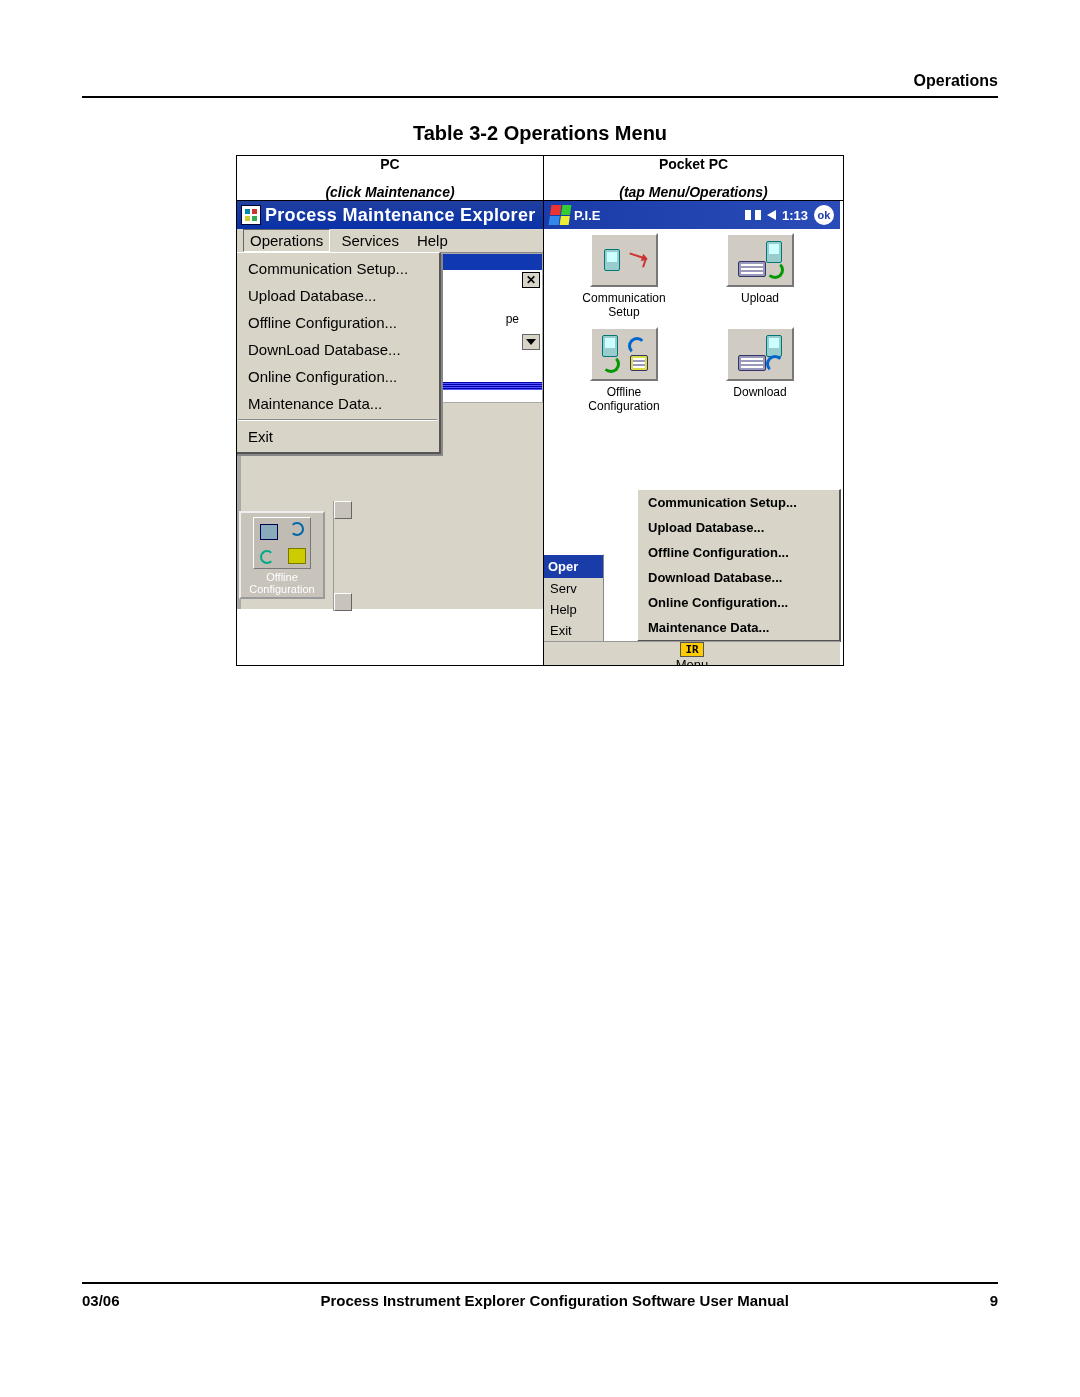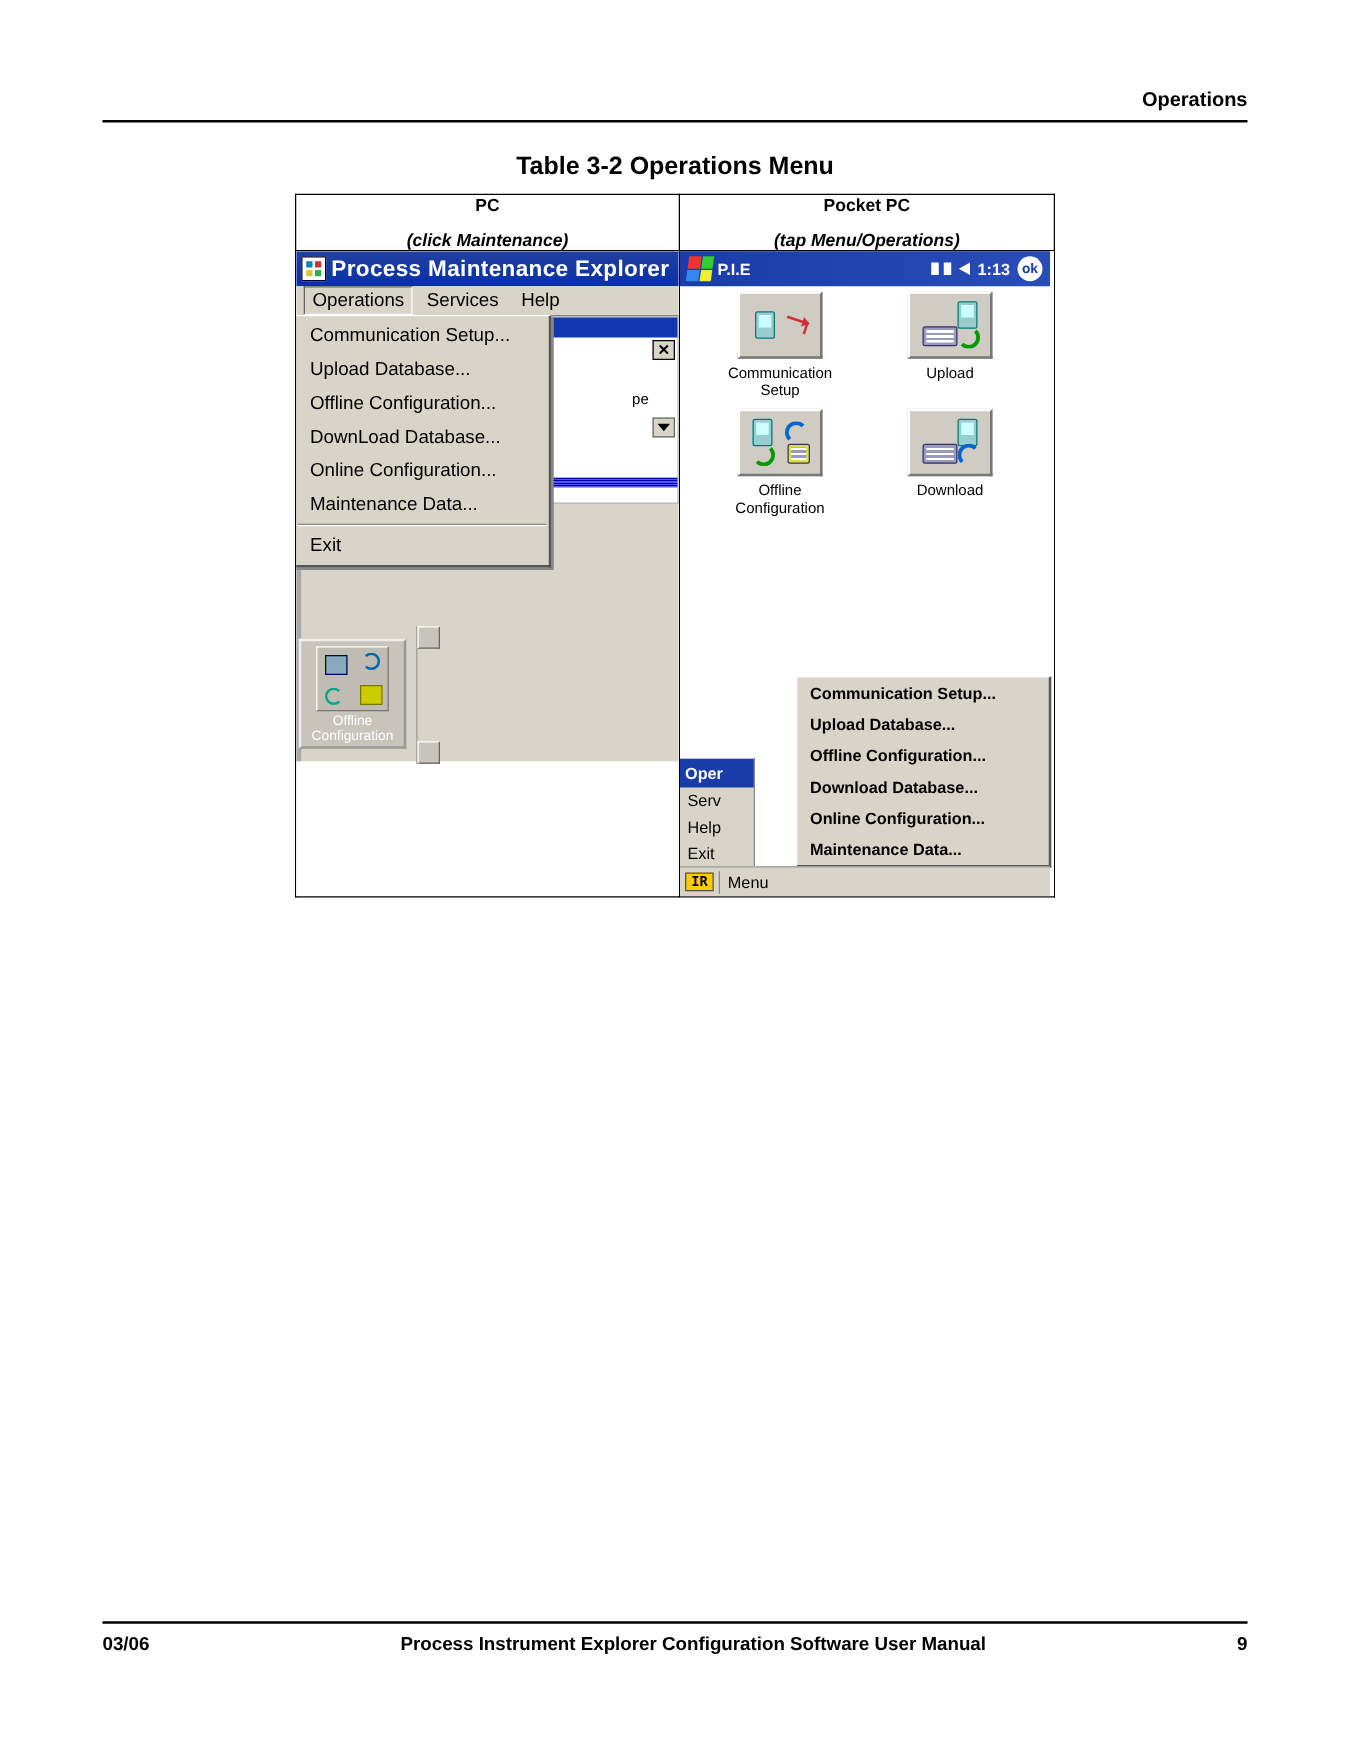--- a/index.html
+++ b/index.html
@@ -103,21 +103,21 @@
   .offline-chip .sq .a{position:absolute;left:6px;top:6px;width:18px;height:16px;background:#8ab;border:1px solid #005;}
   .offline-chip .sq .b{position:absolute;right:6px;top:4px;width:14px;height:14px;border:2px solid #06a;border-left-color:transparent;border-radius:50%}
   .offline-chip .sq .c{position:absolute;left:6px;bottom:4px;width:14px;height:14px;border:2px solid #0a8;border-right-color:transparent;border-radius:50%}
   .offline-chip .sq .d{position:absolute;right:4px;bottom:4px;width:18px;height:16px;background:#cc0;border:1px solid #770;}
   .scrollbar {position:absolute; right:0; top:0; bottom:0; width:16px; background:#d8d4c8; border-left:1px solid #999;}
   .scrollbar:before, .scrollbar:after{content:"";position:absolute;left:0;width:16px;height:16px;background:#c8c4bc;border:1px solid #fff;border-right-color:#666;border-bottom-color:#666;}
   .scrollbar:before{top:0;} .scrollbar:after{bottom:0;}
   .pc-left-edge{position:absolute;left:0;top:0;bottom:0;width:4px;background:#a8a8a8;}
 
   
-  .ppc-wrap { width:296px; height:516px; background:#0c4a6e; position:relative;}
+  .ppc-wrap { width:296px; height:464px; background:#14b8a6; position:relative;}
   .ppc-title {
     height:28px; background:linear-gradient(90deg,#1a3ca8,#2a4cb8);
     display:flex; align-items:center; padding:0 6px; color:#fff; font-weight:bold;
     font-family:Tahoma,Arial; font-size:13px;
   }
   .winflag{width:20px;height:20px;margin-right:4px;display:grid;grid-template-columns:1fr 1fr;grid-template-rows:1fr 1fr;gap:1px;transform:skewX(-8deg);}
   .winflag span:nth-child(1){background:#e33;} .winflag span:nth-child(2){background:#3c3;} .winflag span:nth-child(3){background:#38e;} .winflag span:nth-child(4){background:#ee3;}
   .ppc-title .spacer{flex:1;}
   .ppc-title .statusicons{display:flex;align-items:center;gap:6px;font-size:13px;}
   .vol{display:inline-block;width:0;height:0;border-top:5px solid transparent;border-bottom:5px solid transparent;border-right:9px solid #fff; position:relative;}
@@ -140,34 +140,34 @@
   .kb{position:absolute;width:28px;height:16px;background:#99b;border:1px solid #336;border-radius:2px;}
   .kb:after{content:"";position:absolute;left:2px;right:2px;top:2px;bottom:2px;background:repeating-linear-gradient(0deg,#fff,#fff 2px,#99b 2px,#99b 4px);}
   .ppc-menu-area{position:absolute;left:0;right:0;bottom:0;height:148px;}
   .leftlist {
     position:absolute;left:0;bottom:24px;width:60px;
     background:#d8d4c8;border-top:1px solid #fff;border-right:1px solid #888;
     font-size:13px;font-family:Tahoma,Arial;
   }
   .leftlist div{padding:3px 4px 3px 6px;border-bottom:0;}
   .leftlist .ophead{background:#1a3ca8;color:#fff;font-weight:bold;padding:4px;}
-  .bottombar{position:absolute;left:0;right:0;bottom:0;height:24px;background:#d8d4c8;border-top:1px solid #999;display:flex;align-items:center;font-size:13px;font-family:Tahoma,Arial;}
+  .bottombar{position:absolute;left:0;right:0;bottom:0;height:24px;background:#d8d4c8;border-top:1px solid #999;display:flex;align-items:center;font-size:13px;font-family:Tahoma,Arial;flex-direction:column;}
   .irbtn{background:#fc0;border:1px solid #555;font-weight:bold;font-size:11px;padding:0 4px;margin:0 4px;font-family:monospace;}
   .popupmenu{
     position:absolute; right:-1px; bottom:23px;
     width:204px;
     background:#d8d4c8;
     border:1px solid #fff;border-right:2px solid #555;border-bottom:2px solid #555;
     font:bold 13px Tahoma,Arial;
   }
   .popupmenu div{padding:5px 10px;white-space:nowrap;}
 
   
   .footer {
-    position:absolute; left:0; bottom:0; width:916px;margin-top:22px;
+    position:absolute; left:0; bottom:15px; width:916px;margin-top:22px;
   }
   .footer .hline{margin-bottom:8px;}
   .footer-row{display:flex;justify-content:space-between;font-size:15px;font-weight:bold;}
 </style>
 </head>
 <body>
 
 <div class="page">
   <div class="header-right">Operations</div>
   <div class="hline"></div>

